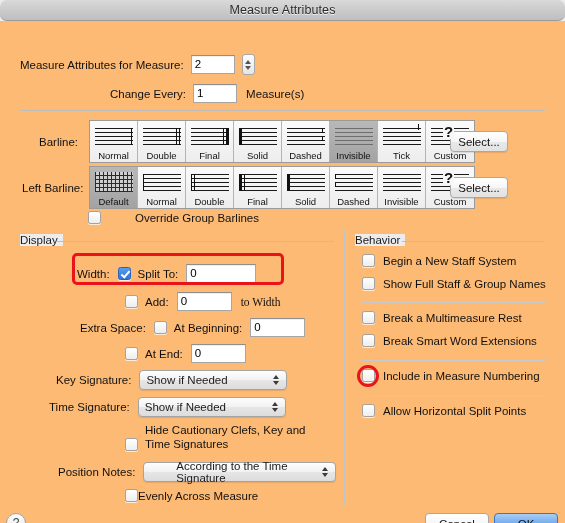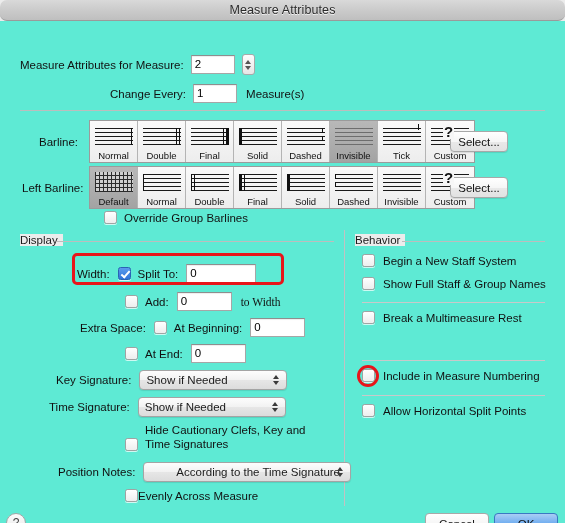--- a/index.html
+++ b/index.html
@@ -24,21 +24,21 @@
     border-radius: 7px;
   }
   .titlebar .title {
     font-size: 12.5px;
     font-weight: normal;
     color: #2a2a2a;
     text-shadow: 0 1px 0 rgba(255,255,255,0.75);
     letter-spacing: .1px;
   }
 
-  .body-area { position: relative; height: 502px; background: #5eead4; }
+  .body-area { position: relative; height: 502px; background: #fdba74; }
 
   
   .lbl { font-size: 11.5px; color: #111; white-space: nowrap; }
   .row { position: absolute; display: flex; align-items: center; }
 
   
   .tfield {
     background: #fff;
     border: 1px solid #a6a6a6;
     border-top-color: #8e8e8e;
@@ -451,21 +451,21 @@
             <span></span>
           </div>
         <div class="qmark">?</div>
       </div>
       <div class="pal-name">Custom</div>
     </div>
   </div>
 
   <div class="btn" style="position:absolute; left:450px; top:156px; width:58px;">Select...</div>
 
-  <div class="row" style="left:104px; top:190px;">
+  <div class="row" style="left:88px; top:190px;gap:27px;">
     <div class="cb"></div>
     <span class="lbl" style="margin-left:7px;">Override Group Barlines</span>
   </div>
 
   <span class="grouplabel" style="left:20px; top:213px;">Display</span>
   <div class="grule" style="left:57px; top:220px; width:277px;"></div>
   <div class="vrule" style="left:344px; top:209px; height:276px;"></div>
 
   <div class="row" style="left:77px; top:243px;">
     <span class="lbl">Width:</span>
@@ -520,21 +520,21 @@
   <div class="row" style="left:125px; top:402px; align-items:flex-end;">
     <div class="cb" style="margin-top:1px;"></div>
     <div style="margin-left:7px; line-height:14px;">
       <div class="lbl">Hide Cautionary Clefs, Key and</div>
       <div class="lbl">Time Signatures</div>
     </div>
   </div>
 
   <div class="row" style="left:58px; top:441px;">
     <span class="lbl">Position Notes:</span>
-    <div class="popup" style="width:208px; margin-left:8px;padding-left:32px;">
+    <div class="popup" style="width:193px; margin-left:8px;padding-left:32px;">
       <span>According to the Time Signature</span>
       <span class="arrows">
           <i class="u"></i>
           <i class="d"></i>
         </span>
     </div>
   </div>
 
   <div class="row" style="left:125px; top:468px;">
     <div class="cb"></div>
@@ -554,20 +554,24 @@
     <span class="lbl" style="margin-left:8px;">Show Full Staff &amp; Group Names</span>
   </div>
 
   <div class="hrule-thin" style="left:362px; top:281px; width:183px;"></div>
 
   <div class="row" style="left:362px; top:290px;">
     <div class="cb"></div>
     <span class="lbl" style="margin-left:8px;">Break a Multimeasure Rest</span>
   </div>
 
+  <div class="row" style="left:362px; top:313px;">
+    <div class="cb"></div>
+    <span class="lbl" style="margin-left:8px;">Break Smart Word Extensions</span>
+  </div>
 
   <div class="hrule-thin" style="left:362px; top:339px; width:183px;"></div>
 
   <div class="row" style="left:362px; top:348px;">
     <div class="cb"></div>
     <span class="lbl" style="margin-left:8px;">Include in Measure Numbering</span>
   </div>
   <div class="redcircle" style="left:357px; top:344px; width:22px; height:22px;"></div>
 
   <div class="hrule-thin" style="left:362px; top:374px; width:183px;"></div>

